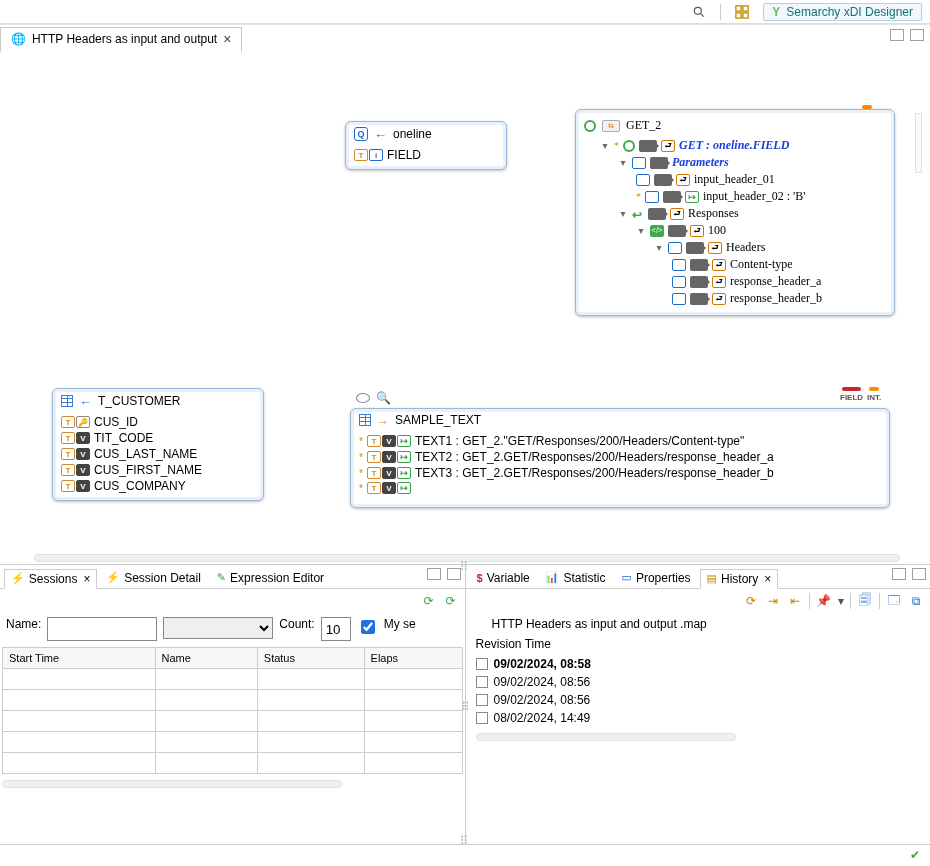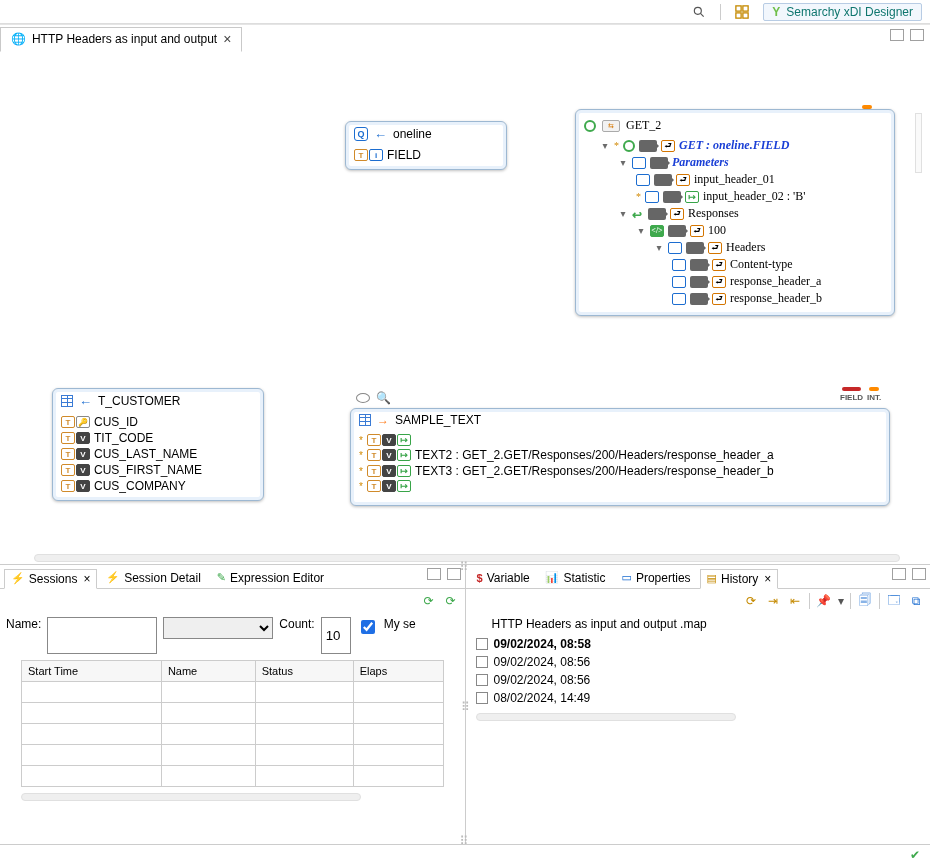--- a/index.html
+++ b/index.html
@@ -85,29 +85,29 @@
   .panel-tabs { display:flex; align-items:center; gap:2px; height:24px; padding:2px 4px 0; border-bottom:1px solid #ccc; position:relative;}
   .ptab { display:flex; align-items:center; gap:4px; padding:2px 6px; border:1px solid transparent; cursor:pointer;}
   .ptab.active { background:#fff; border:1px solid #ccc; border-bottom-color:#fff; position:relative; top:1px;}
   .ptab .ic{font-size:11px;}
   .ptab-close{margin-left:2px;font-size:12px;}
   .panel .icon-row { display:flex; justify-content:flex-end; gap:6px; padding:4px 6px;}
   .icrow-ic{width:16px;height:16px;display:inline-flex;align-items:center;justify-content:center;border-radius:2px;cursor:pointer;font-size:12px;}
   .gold{color:#c58a00;} .grn{color:#3fa94d;} .blu{color:#1c6dd0;}
 
   .sess-filter{display:flex;align-items:flex-start;gap:6px;padding:4px 6px;}
-  .sess-filter input[type=text]{height:37px;border:1px solid #888;padding:0 4px;}
+  .sess-filter input[type=text]{height:24px;border:1px solid #888;padding:0 4px;}
   .sess-filter select{height:22px;border:1px solid #888;width:110px;}
   .chk{width:14px;height:14px;accent-color:#1f6fe5;}
   .small-in{width:30px;height:20px;border:1px solid #888;text-align:left;padding:0 4px;}
 
   .grid-tbl{border-collapse:collapse;width:100%;font-size:11px;}
   .grid-tbl th,.grid-tbl td{border:1px solid #ccc;padding:4px 6px;text-align:left;background:#fff;}
   .grid-tbl th{background:#f7f7f7;font-weight:normal;}
-  .grid-scroll{overflow:auto;flex:1;margin:2px 21px;}
+  .grid-scroll{overflow:auto;flex:1;margin:2px 2px;}
 
   .hist-content{flex:1;padding:2px 10px 6px;overflow:auto;}
   .hist-row{display:flex;align-items:center;gap:6px;padding:2px 0;}
   .hist-row .bx{width:12px;height:12px;border:1px solid #888;}
   .hist-row.bold{font-weight:bold;}
   .hist-hbar{height:8px;background:#efefef;border:1px solid #e0e0e0;border-radius:4px;margin:6px 0 2px; width:260px;}
 
   .status-bar{height:20px;border-top:1px solid #ccc;display:flex;justify-content:flex-end;align-items:center;padding:0 10px;color:#3fa94d;}
   .drag-dots{position:absolute;font-size:12px;color:#bbb;letter-spacing:2px;}
 </style>
@@ -321,20 +321,21 @@
           <span>SAMPLE_TEXT</span>
         </div>
         <div class="row-list">
           <div class="row-item">
               <span class="star">*</span>
               <span class="iconstack">
                 <span class="pill p-t">T</span>
                 <span class="pill p-v">V</span>
                 <span class="pill p-e"></span>
               </span>
+              <span>TEXT1 : GET_2."GET/Responses/200/Headers/Content-type"</span>
             </div>
           <div class="row-item">
               <span class="star">*</span>
               <span class="iconstack">
                 <span class="pill p-t">T</span>
                 <span class="pill p-v">V</span>
                 <span class="pill p-e"></span>
               </span>
               <span>TEXT2 : GET_2.GET/Responses/200/Headers/response_header_a</span>
             </div>
@@ -478,20 +479,21 @@
         <span class="icrow-ic grn">📌</span>
         <span class="tb-icon">▾</span>
         <span style="width:1px;background:#ccc;height:16px"></span>
         <span class="icrow-ic blu">🗐</span>
         <span style="width:1px;background:#ccc;height:16px"></span>
         <span class="icrow-ic blu">🗔</span>
         <span class="icrow-ic blu">⧉</span>
       </div>
       <div class="hist-content">
         <div style="padding:2px 16px 4px">HTTP Headers as input and output .map</div>
+        <div style="padding:2px 0 4px">Revision Time</div>
         <div class="hist-row bold">
             <span class="bx"></span>
             <span>09/02/2024, 08:58</span>
           </div>
         <div class="hist-row">
             <span class="bx"></span>
             <span>09/02/2024, 08:56</span>
           </div>
         <div class="hist-row">
             <span class="bx"></span>

